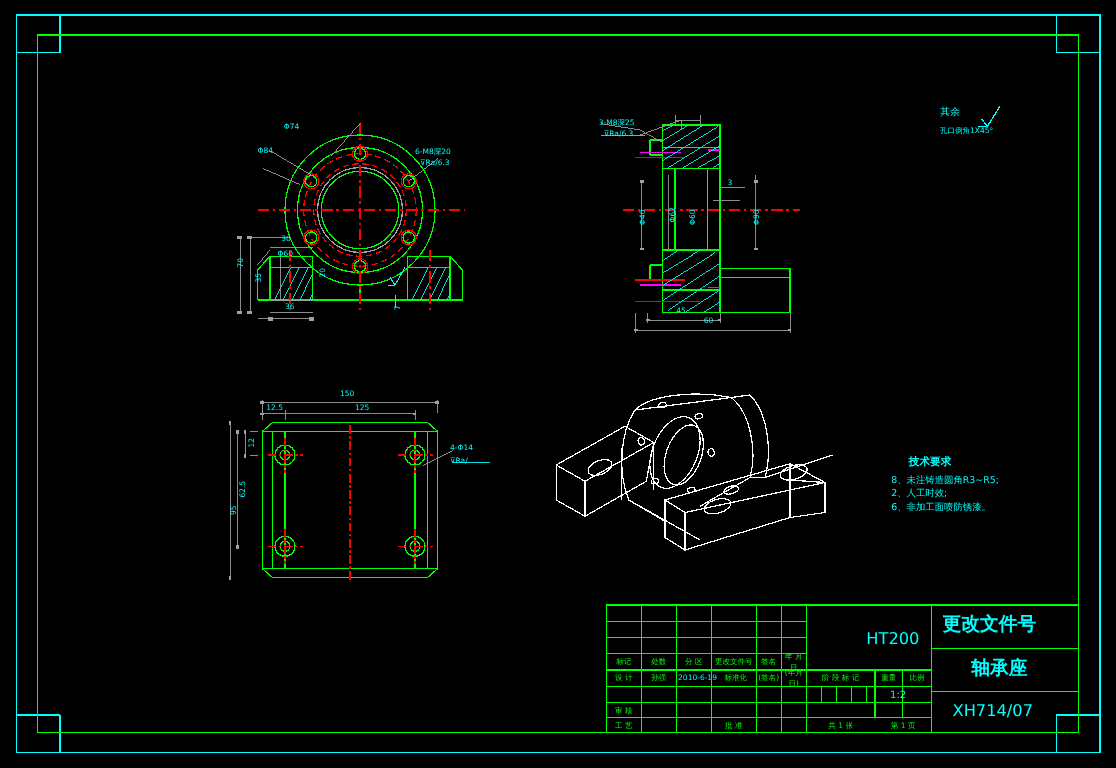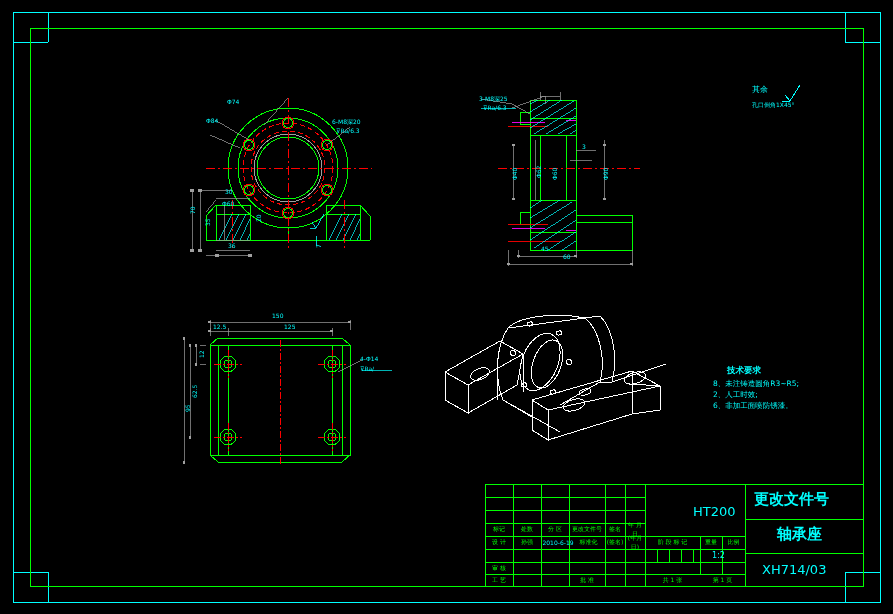--- a/index.html
+++ b/index.html
@@ -390,15 +390,15 @@
   <div class="tb-cell" style="left:645px;top:536px;width:55px;height:13px;">阶 段 标 记</div>
   <div class="tb-cell" style="left:700px;top:536px;width:22px;height:13px;">重量</div>
   <div class="tb-cell" style="left:722px;top:536px;width:23px;height:13px;">比例</div>
   <div class="tb-cell cy" style="left:707px;top:549px;width:23px;height:13px;font-size:8px;">1:2</div>
   <div class="tb-cell" style="left:645px;top:574px;width:55px;height:12px;">共 1 张</div>
   <div class="tb-cell" style="left:700px;top:574px;width:45px;height:12px;">第 1 页</div>
 
   <div class="txt lg" style="left:663px;top:505px;margin-left:30px;">HT200</div>
   <div class="txt xl" style="left:754px;top:492px;">更改文件号</div>
   <div class="txt xl" style="left:777px;top:527px;">轴承座</div>
-  <div class="txt lg" style="left:762px;top:563px;">XH714/03</div>
+  <div class="txt lg" style="left:762px;top:563px;">XH714/07</div>
 
 </div>
 
 </body></html>

